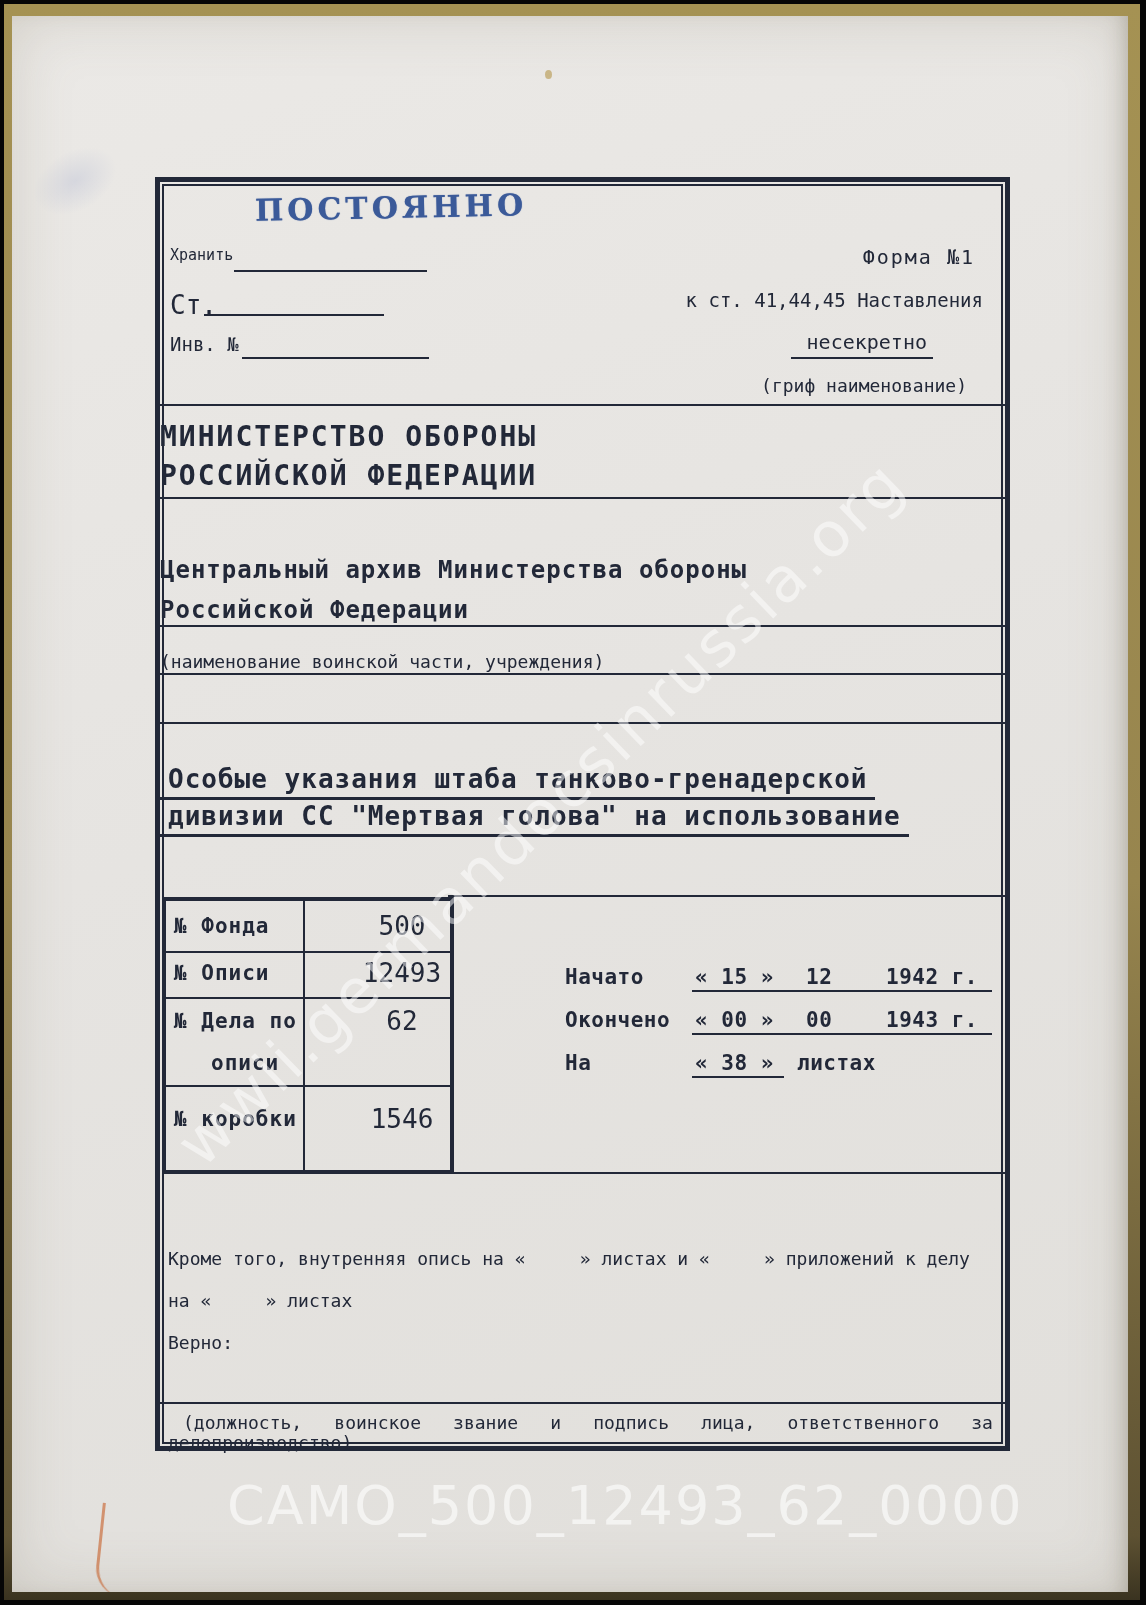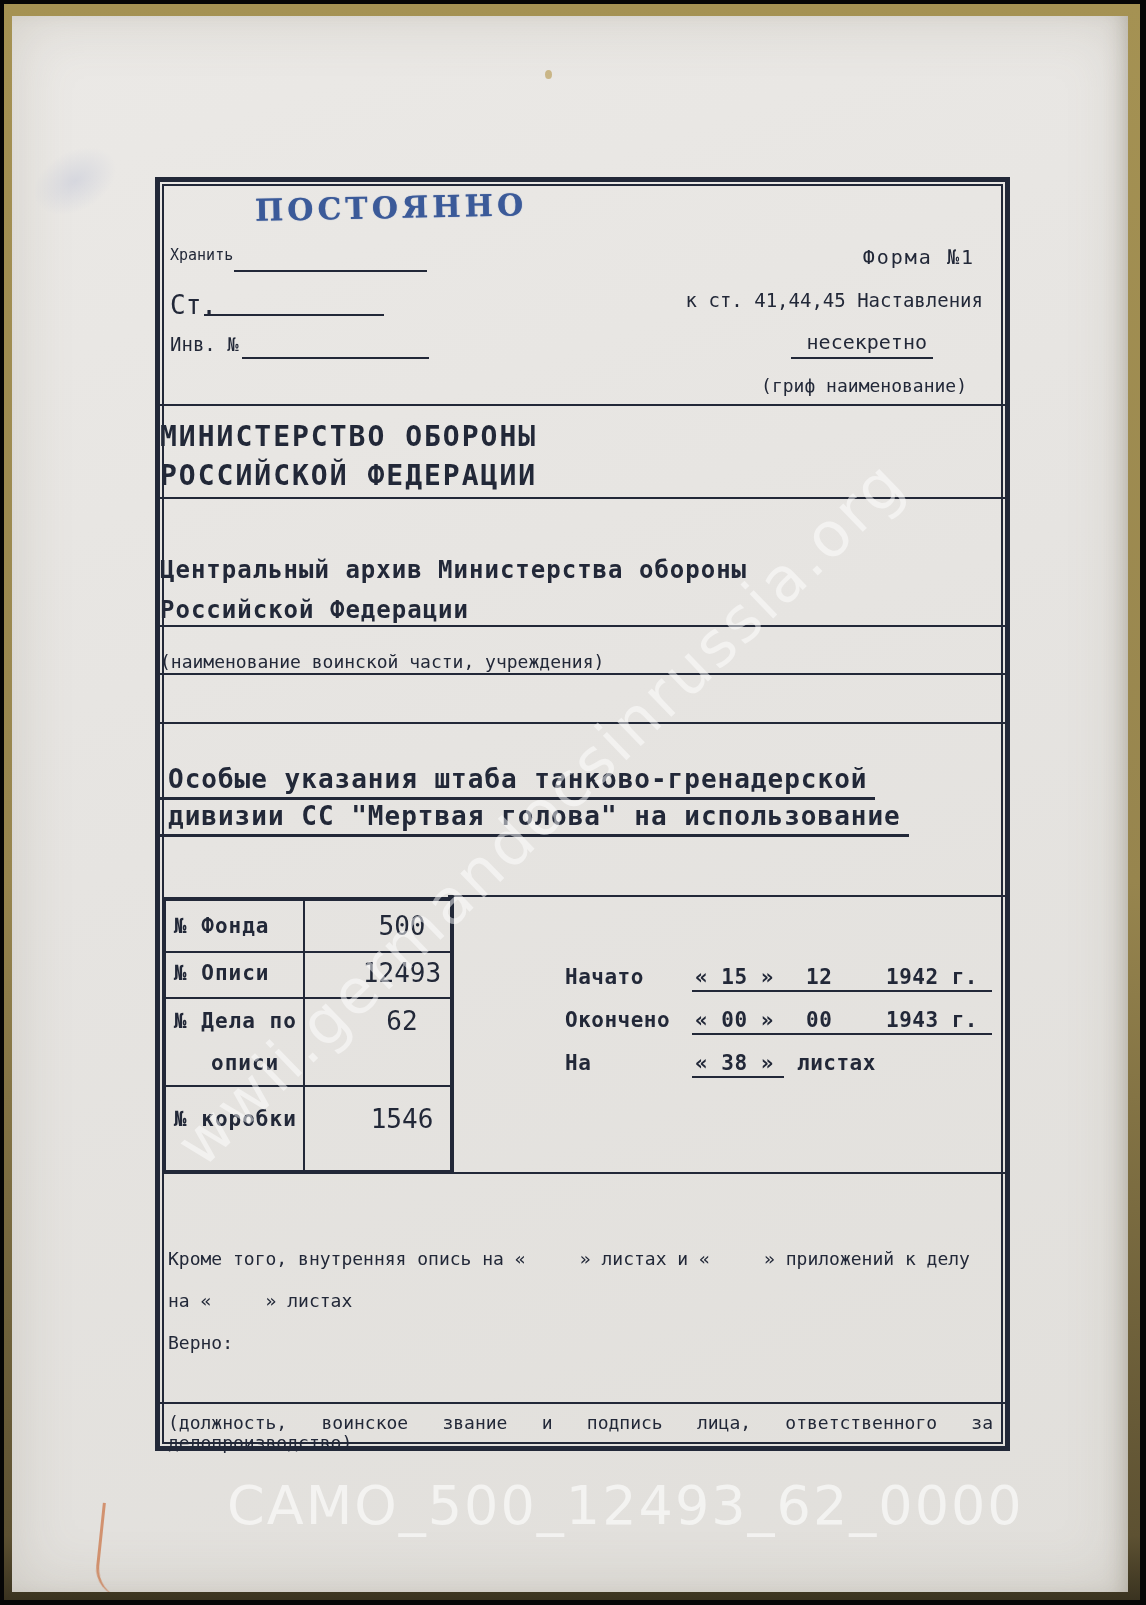--- a/index.html
+++ b/index.html
@@ -55,21 +55,21 @@
   .casebox{
     position:absolute;left:2px;top:715px;width:292px;height:277px;
     border:4px solid var(--ink);box-sizing:border-box;
   }
   .casebox .hdiv{position:absolute;left:0;right:0;height:2px;background:var(--ink);}
   .casebox .vdiv{position:absolute;top:0;bottom:0;width:2px;background:var(--ink);left:137px;}
   .cb-label{position:absolute;left:8px;font-size:21px;font-weight:bold;letter-spacing:1px;white-space:pre;}
   .cb-value{position:absolute;left:139px;width:156px;text-align:center;font-size:26px;white-space:pre;padding-left:19px;}
   .dt{font-size:21px;letter-spacing:.5px;font-weight:bold;}
   .small{font-size:18px;}
-  .footer-words{position:absolute;left:8px;right:12px;top:1230px;display:flex;justify-content:space-between;font-size:18px;}
+  .footer-words{position:absolute;left:23px;right:12px;top:1230px;display:flex;justify-content:space-between;font-size:18px;}
   .wm-diag{
     position:absolute;left:150px;top:1112px;z-index:6;pointer-events:none;
     transform:rotate(-44deg);transform-origin:0 0;
     font-family:"DejaVu Sans","Liberation Sans",sans-serif;
     font-size:62px;letter-spacing:3px;color:rgba(255,255,255,.5);white-space:pre;
   }
   .wm-bottom{
     position:absolute;left:215px;top:1458px;z-index:6;pointer-events:none;
     font-family:"DejaVu Sans","Liberation Sans",sans-serif;
     font-size:54px;letter-spacing:2px;color:rgba(255,255,255,.6);white-space:pre;

